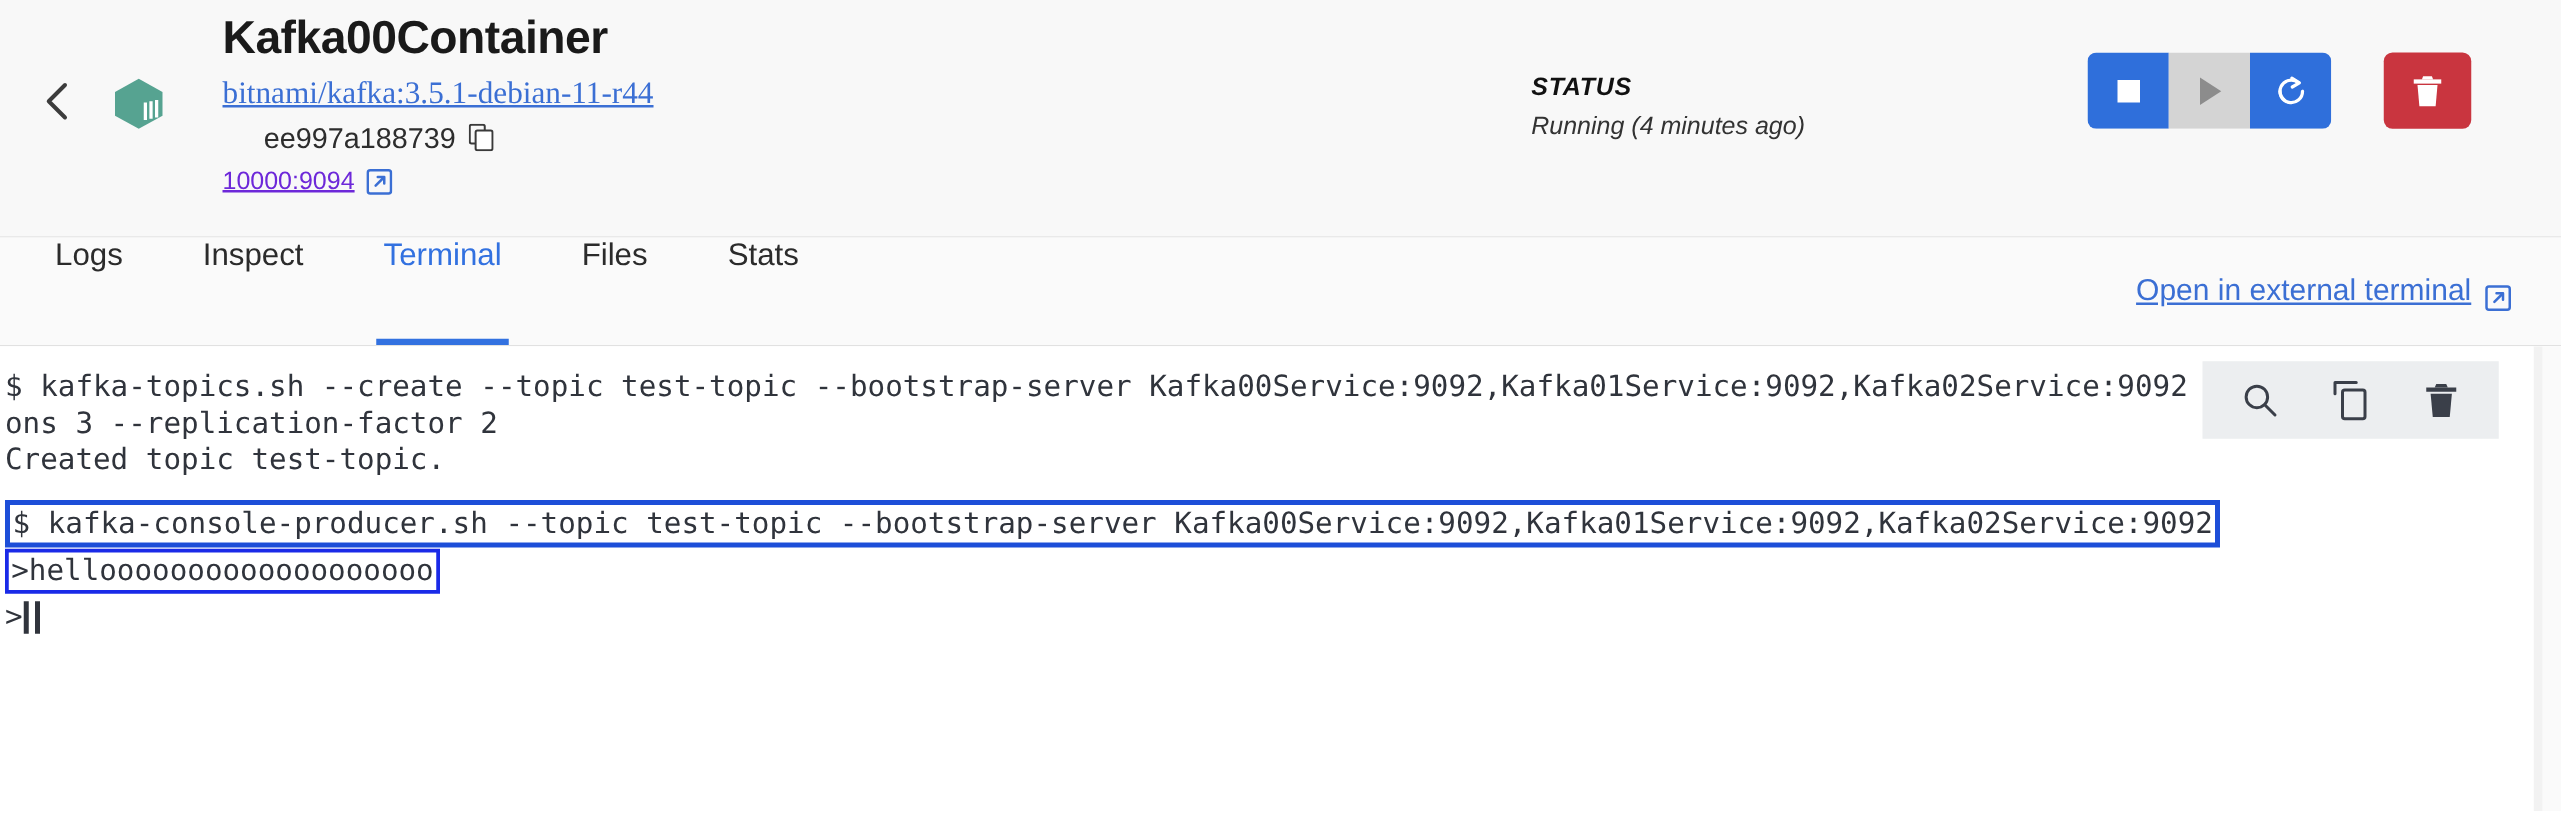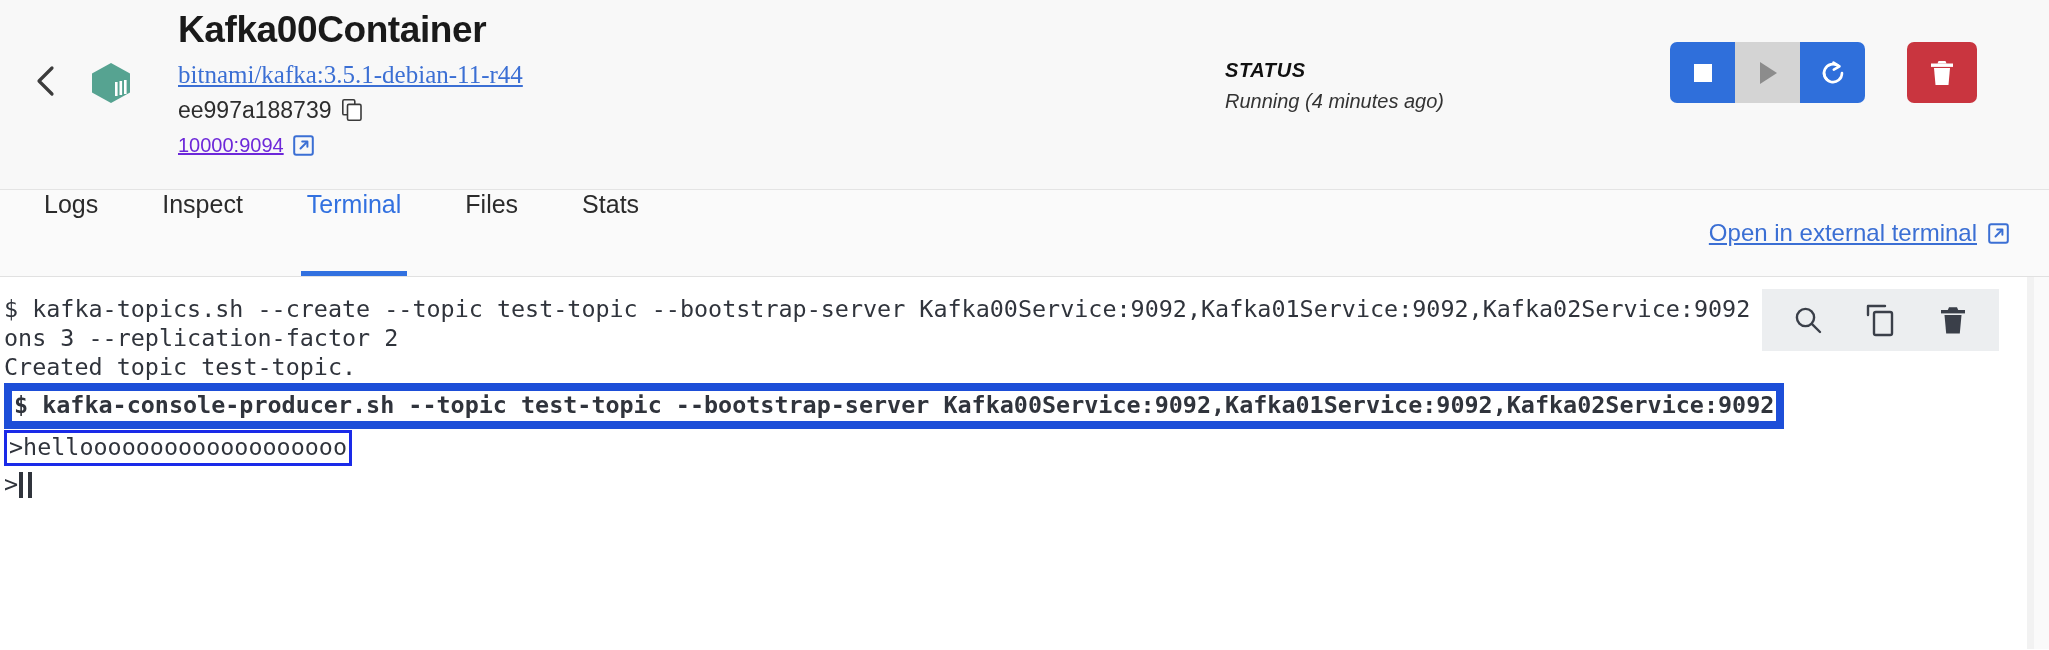--- a/index.html
+++ b/index.html
@@ -57,20 +57,21 @@
     line-height: 34px;
     cursor: pointer;
     white-space: nowrap;
     font-family: Liberation Serif, serif;
   }
   .id-row {
     display: flex;
     align-items: center;
     gap: 10px;
     margin-top: 3px;
+    margin-left: 33px;
   }
   .container-id {
     font-size: 23px;
     color: #2d2d2d;
     line-height: 30px;
     white-space: nowrap;
   }
   .copy-icon { width: 20px; height: 22px; cursor: pointer; display:block; }
   .port-row {
     display: flex;
@@ -168,21 +169,21 @@
     position: absolute;
     left: 26px; right: 26px; bottom: 0;
     height: 5px;
     background: #3271e0;
   }
   .ext-term {
     position: absolute;
     right: 40px; top: 50%;
     transform: translateY(-50%);
     display: flex;
-    align-items: center;
+    align-items: flex-end;
     gap: 11px;
     cursor: pointer;
   }
   .ext-term-label {
     font-size: 24px;
     color: #3b6fd4;
     text-decoration: underline;
     line-height: 32px;
     white-space: nowrap;
   }
@@ -199,26 +200,25 @@
     font-family: "DejaVu Sans Mono", "Liberation Mono", monospace;
     font-size: 23.4px;
     line-height: 29px;
     color: #30343c;
     white-space: pre;
     letter-spacing: 0px;
     height: 29px;
   }
   .term-line.boxed-red {
     display: inline-block;
-    border: 8px solid #1d4ed8;
+    border: 4px solid #1d4ed8;
     padding: 1px 2px 2px 2px;
     height: auto;
     line-height: 27px;
-    margin-top: 1px;
-    font-weight: bold;
+    margin-top: 18px;
   }
   .term-line.boxed-blue {
     display: inline-block;
     border: 3px solid #1a2ae8;
     padding: 1px 2px 2px 2px;
     height: auto;
     line-height: 27px;
     margin-top: 1px;
   }
   .boxwrap { display: block; }

